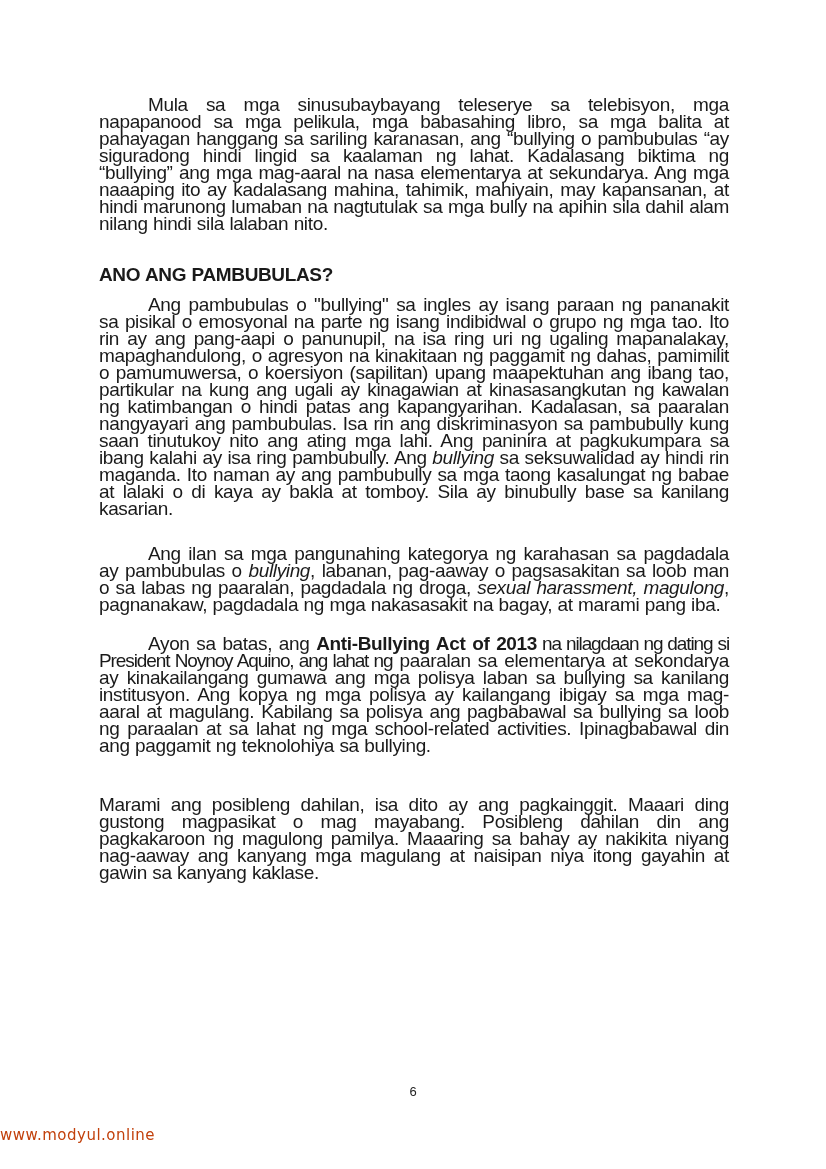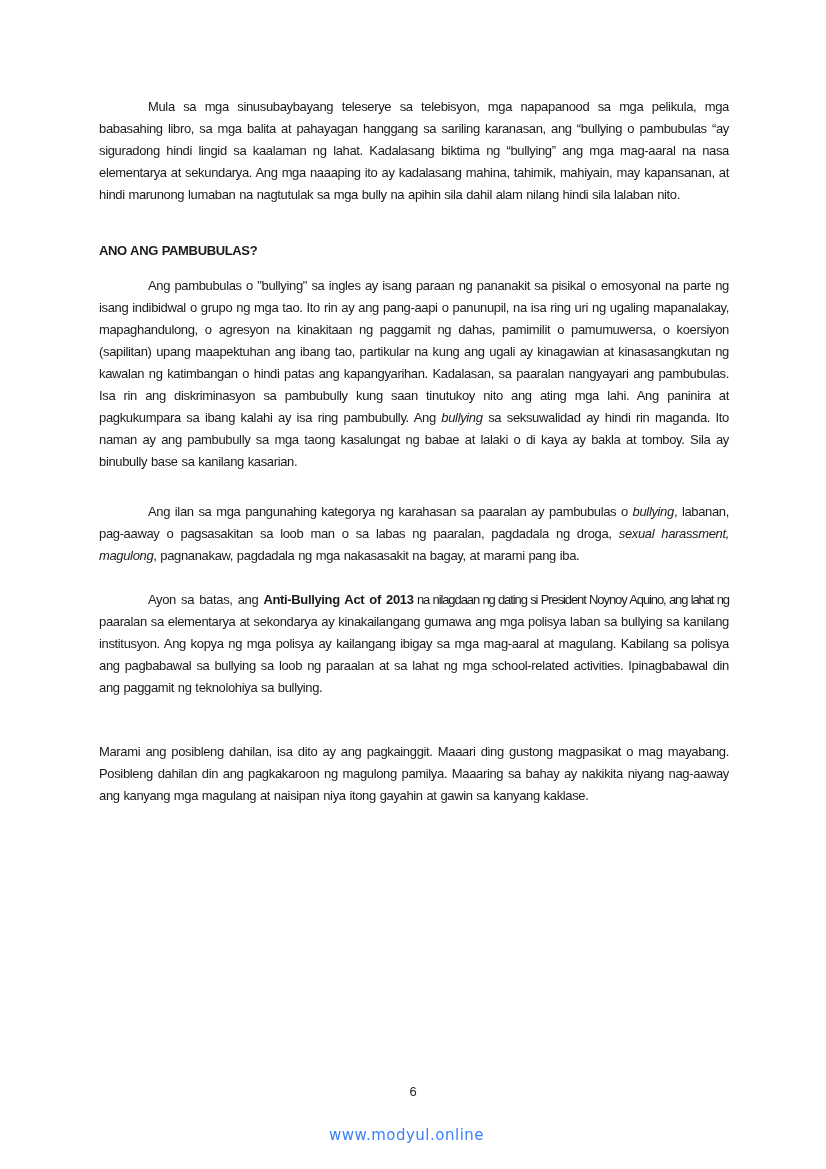--- a/index.html
+++ b/index.html
@@ -1,51 +1,51 @@
 <!DOCTYPE html>
 <html><head>
 <meta charset="utf-8">
 <style>
   html, body { margin: 0; padding: 0; background: #ffffff; }
   body { width: 826px; height: 1169px; position: relative; overflow: hidden; }
   .page {
     position: absolute; left: 99px; top: 96px; width: 630px;
     font-family: "Liberation Sans", sans-serif;
-    font-size: 13px; line-height: 22px; color: #1a1a1a;
+    font-size: 19px; line-height: 17px; color: #1a1a1a;
     letter-spacing: -0.35px; word-spacing: 0.5px;
   }
   .page p { margin: 0; text-align: justify; }
   .indent { text-indent: 49px; }
   .h { font-weight: bold; margin: 0; }
   .condensed { letter-spacing: -1.1px; word-spacing: -0.5px; }
   .pagenum {
     position: absolute; left: 0; width: 826px; top: 1084px; text-align: center;
     font-family: "Liberation Sans", sans-serif; font-size: 13px; color: #222;
   }
   .watermark {
-    position: absolute; left: 0; width: 813px; top: 1126px; text-align: center;
-    font-family: "DejaVu Sans", sans-serif; font-size: 15px; color: #3b82f6; letter-spacing: 0.5px;
+    position: absolute; left: 0; width: 813px; top: 1126px; text-align: left;
+    font-family: "DejaVu Sans", sans-serif; font-size: 15px; color: #c2410c; letter-spacing: 0.5px;
   }
 </style>
 </head>
 <body>
 
 <div class="page">
   <p class="indent">Mula sa mga sinusubaybayang teleserye sa telebisyon, mga napapanood sa mga pelikula, mga babasahing libro, sa mga balita at pahayagan hanggang sa sariling karanasan, ang “bullying o pambubulas “ay siguradong hindi lingid sa kaalaman ng lahat. Kadalasang biktima ng “bullying” ang mga mag-aaral na nasa elementarya at sekundarya. Ang mga naaaping ito ay kadalasang mahina, tahimik, mahiyain, may kapansanan, at hindi marunong lumaban na nagtutulak sa mga bully na apihin sila dahil alam nilang hindi sila lalaban nito.</p>
 
   <div style="height:34px"></div>
   <p class="h">ANO ANG PAMBUBULAS?</p>
 
   <div style="height:13px"></div>
   <p class="indent"><span>Ang pambubulas o "bullying" sa ingles ay isang paraan ng pananakit sa pisikal o emosyonal na parte ng isang indibidwal o grupo ng mga tao. Ito rin ay ang pang-aapi o panunupil, na isa ring uri ng ugaling mapanalakay, mapaghandulong, o agresyon na kinakitaan ng paggamit ng dahas, pamimilit o pamumuwersa, o koersiyon (sapilitan) upang maapektuhan ang ibang tao, partikular na kung ang ugali ay kinagawian at kinasasangkutan ng kawalan ng katimbangan o hindi patas ang kapangyarihan. Kadalasan, sa paaralan nangyayari ang pambubulas. Isa rin ang diskriminasyon sa pambubully kung saan tinutukoy nito ang ating mga lahi. Ang paninira at pagkukumpara sa ibang kalahi ay isa ring pambubully. Ang </span><i>bullying</i><span> sa seksuwalidad ay hindi rin maganda. Ito naman ay ang pambubully sa mga taong kasalungat ng babae at lalaki o di kaya ay bakla at tomboy. Sila ay binubully base sa kanilang kasarian.</span></p>
 
   <div style="height:14px"></div>
 
   <div style="height:14px"></div>
-  <p class="indent"><span>Ang ilan sa mga pangunahing kategorya ng karahasan sa paaralan ay pambubulas o </span><i>bullying</i><span>, labanan, pag-aaway o pagsasakitan sa loob man o sa labas ng paaralan, pagdadala ng droga, </span><i>sexual harassment, magulong</i><span>, pagnanakaw, pagdadala ng mga nakasasakit  na bagay, at marami pang iba.</span></p>
+  <p class="indent"><span>Ang ilan sa mga pangunahing kategorya ng karahasan sa pagdadala ay pambubulas o </span><i>bullying</i><span>, labanan, pag-aaway o pagsasakitan sa loob man o sa labas ng paaralan, pagdadala ng droga, </span><i>sexual harassment, magulong</i><span>, pagnanakaw, pagdadala ng mga nakasasakit  na bagay, at marami pang iba.</span></p>
 
   <div style="height:22px"></div>
   <p class="indent"><span>Ayon sa batas, ang </span><b>Anti-Bullying Act of 2013</b><span class="condensed"> na nilagdaan ng dating si President Noynoy Aquino, ang lahat ng</span><span> paaralan sa elementarya at sekondarya ay kinakailangang gumawa ang mga polisya laban sa bullying sa kanilang institusyon. Ang kopya ng mga polisya ay kailangang ibigay sa mga mag-aaral at magulang. Kabilang sa polisya ang pagbabawal sa bullying sa loob ng paraalan at sa lahat ng mga school-related activities. Ipinagbabawal din ang paggamit ng teknolohiya sa bullying.</span></p>
 
   <div style="height:21px"></div>
 
   <div style="height:21px"></div>
   <p>Marami ang posibleng dahilan, isa dito ay ang pagkainggit. Maaari ding gustong magpasikat o mag mayabang. Posibleng dahilan din ang pagkakaroon ng magulong pamilya. Maaaring sa bahay ay nakikita niyang nag-aaway ang kanyang mga magulang at naisipan niya itong gayahin at gawin sa kanyang kaklase.</p>
 </div>
 

